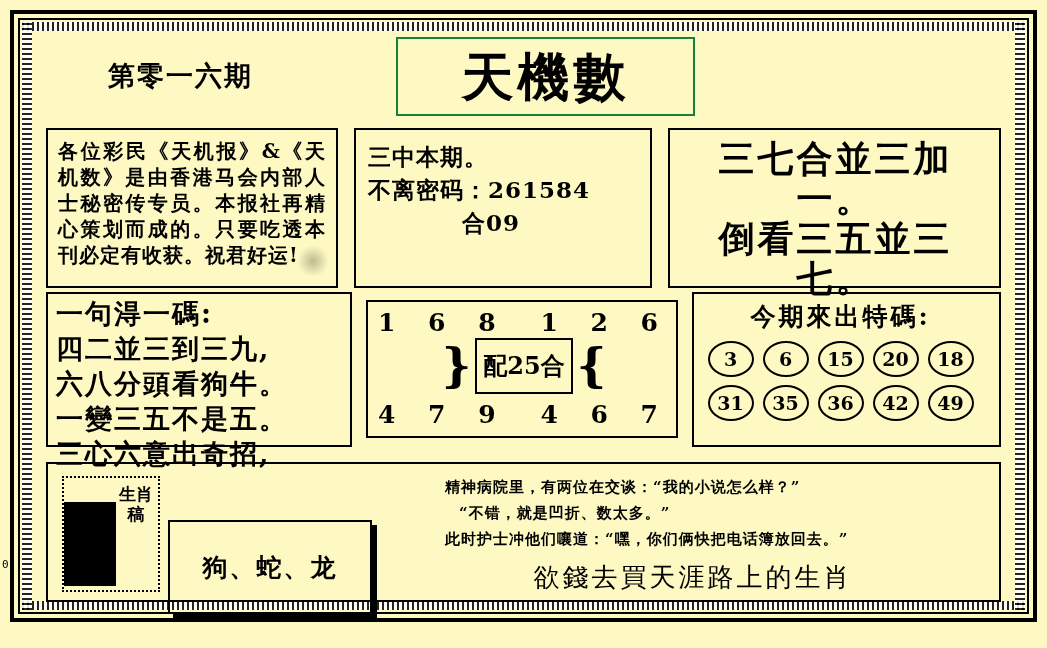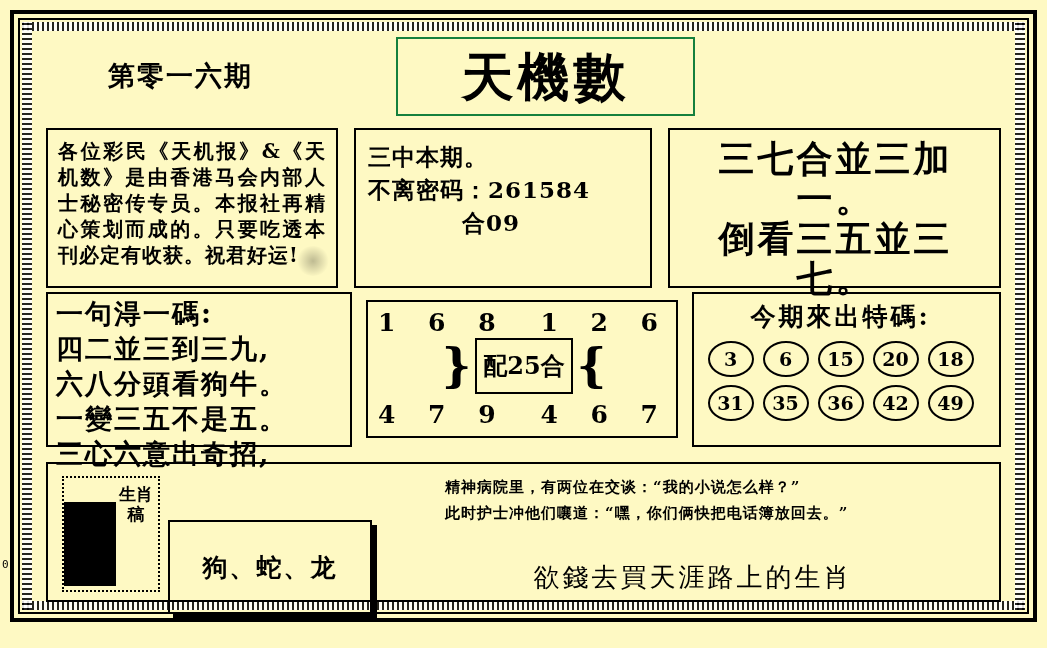--- a/index.html
+++ b/index.html
@@ -266,20 +266,21 @@
       <div class="blk"></div>
       <div class="vtext">生肖稿</div>
     </div>
 
     <div class="zodiac-box">
       <span>狗、蛇、龙</span>
     </div>
 
     <div class="joke">
       <div class="jl">精神病院里，有两位在交谈：“我的小说怎么样？”</div>
+      <div class="jl i2">“不错，就是凹折、数太多。”</div>
       <div class="jl">此时护士冲他们嚷道：“嘿，你们俩快把电话簿放回去。”</div>
     </div>
 
     <div class="slogan">欲錢去買天涯路上的生肖</div>
 
   </div>
 
   <div class="edge-mark">0</div>
 
 </div>

